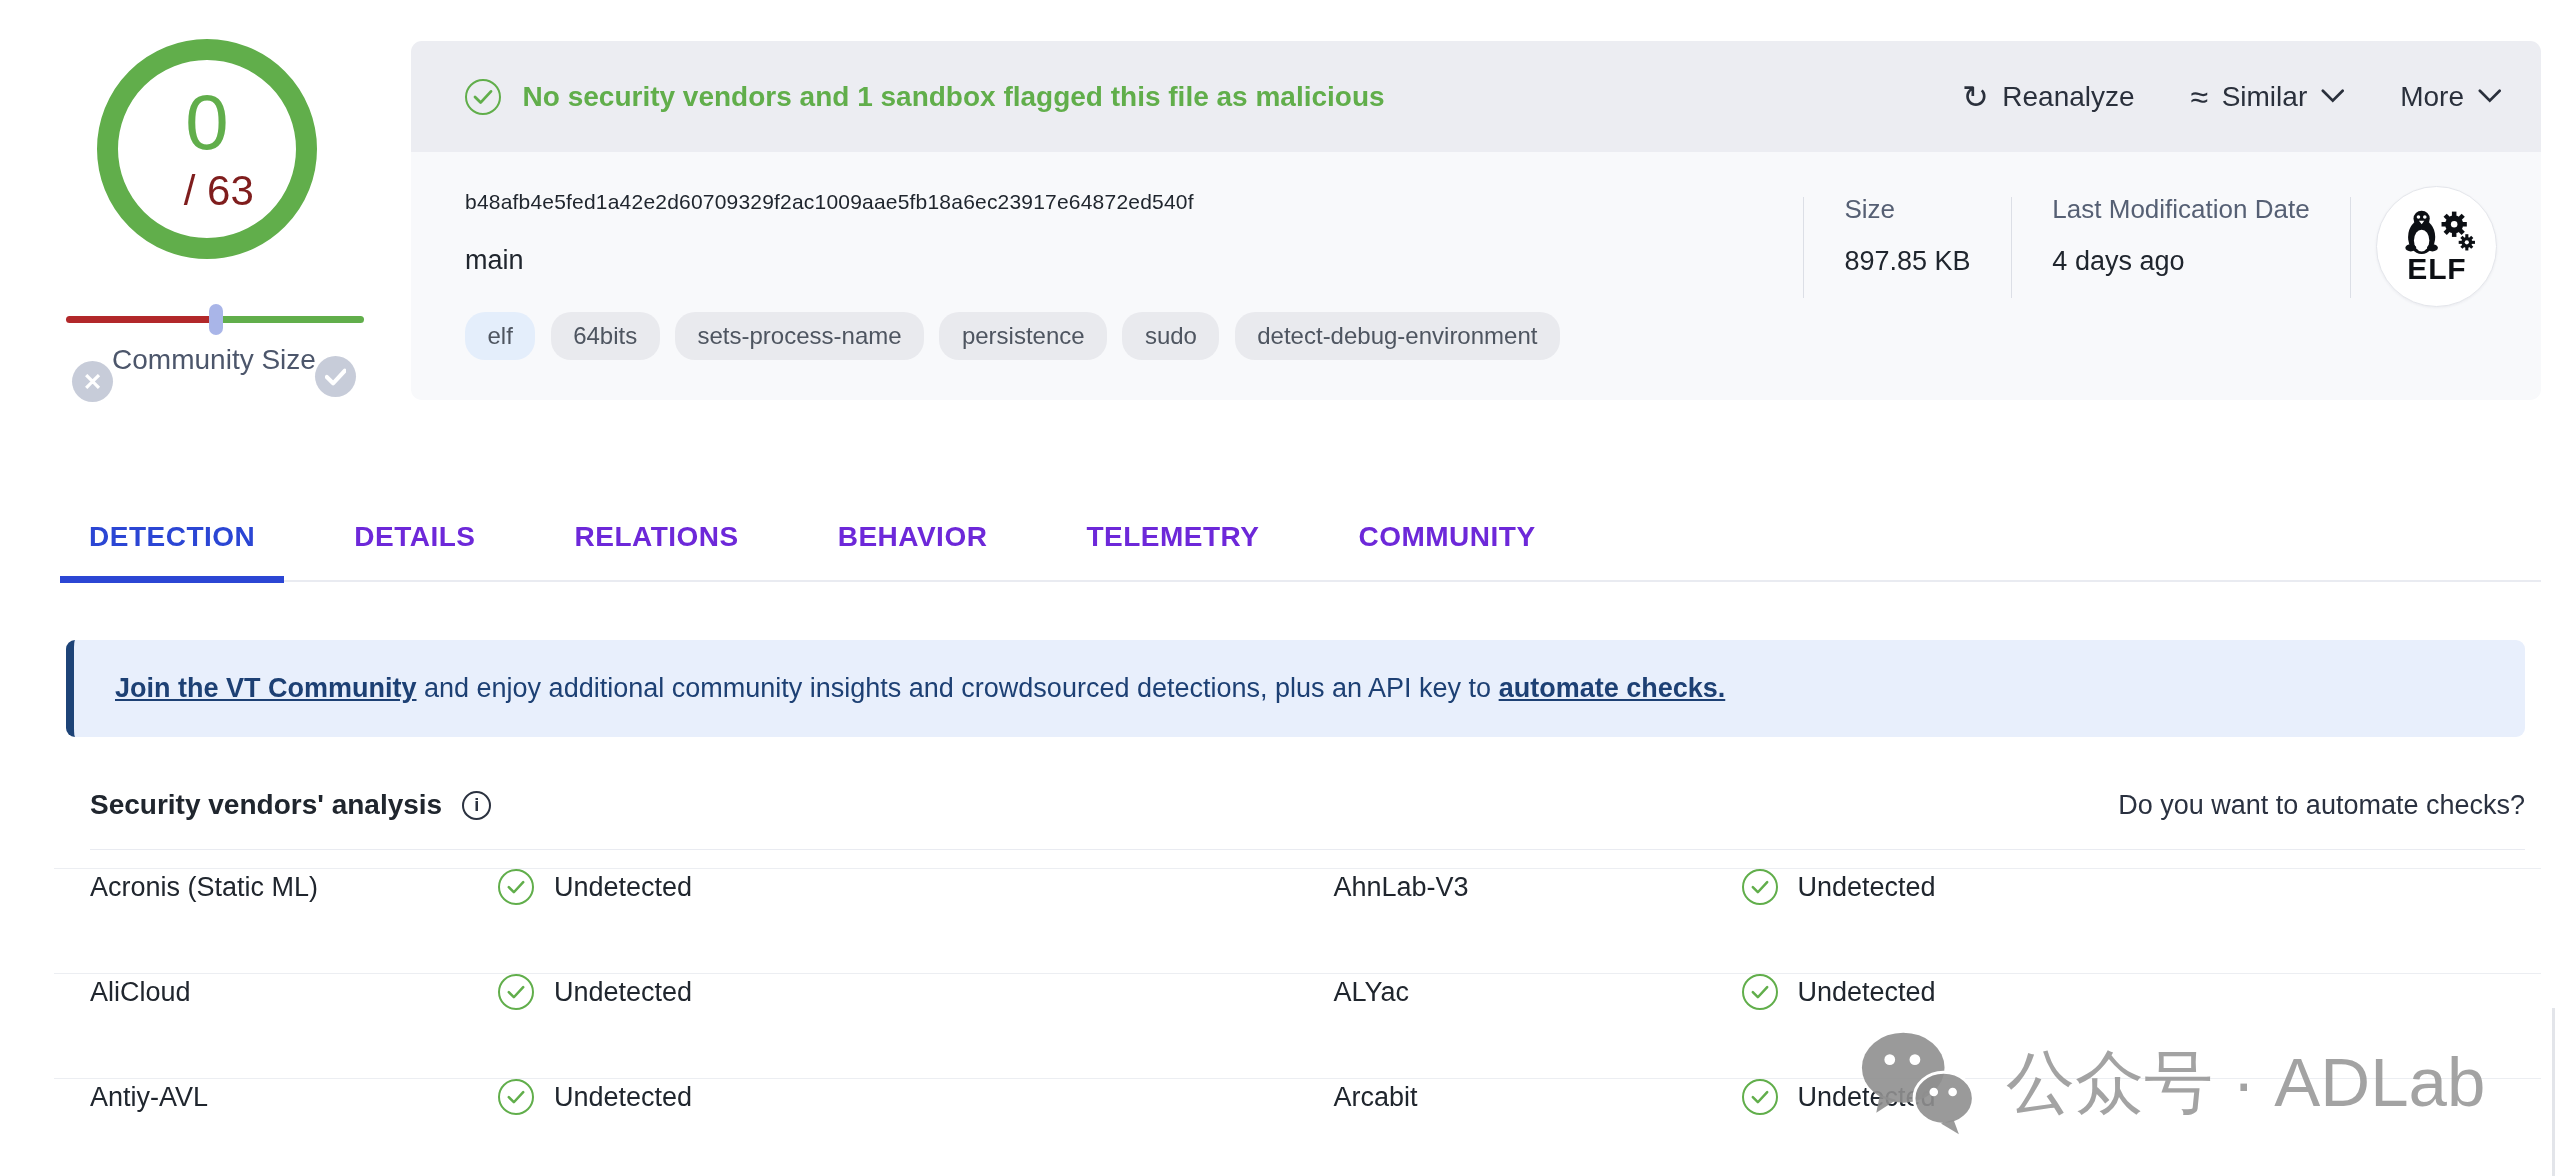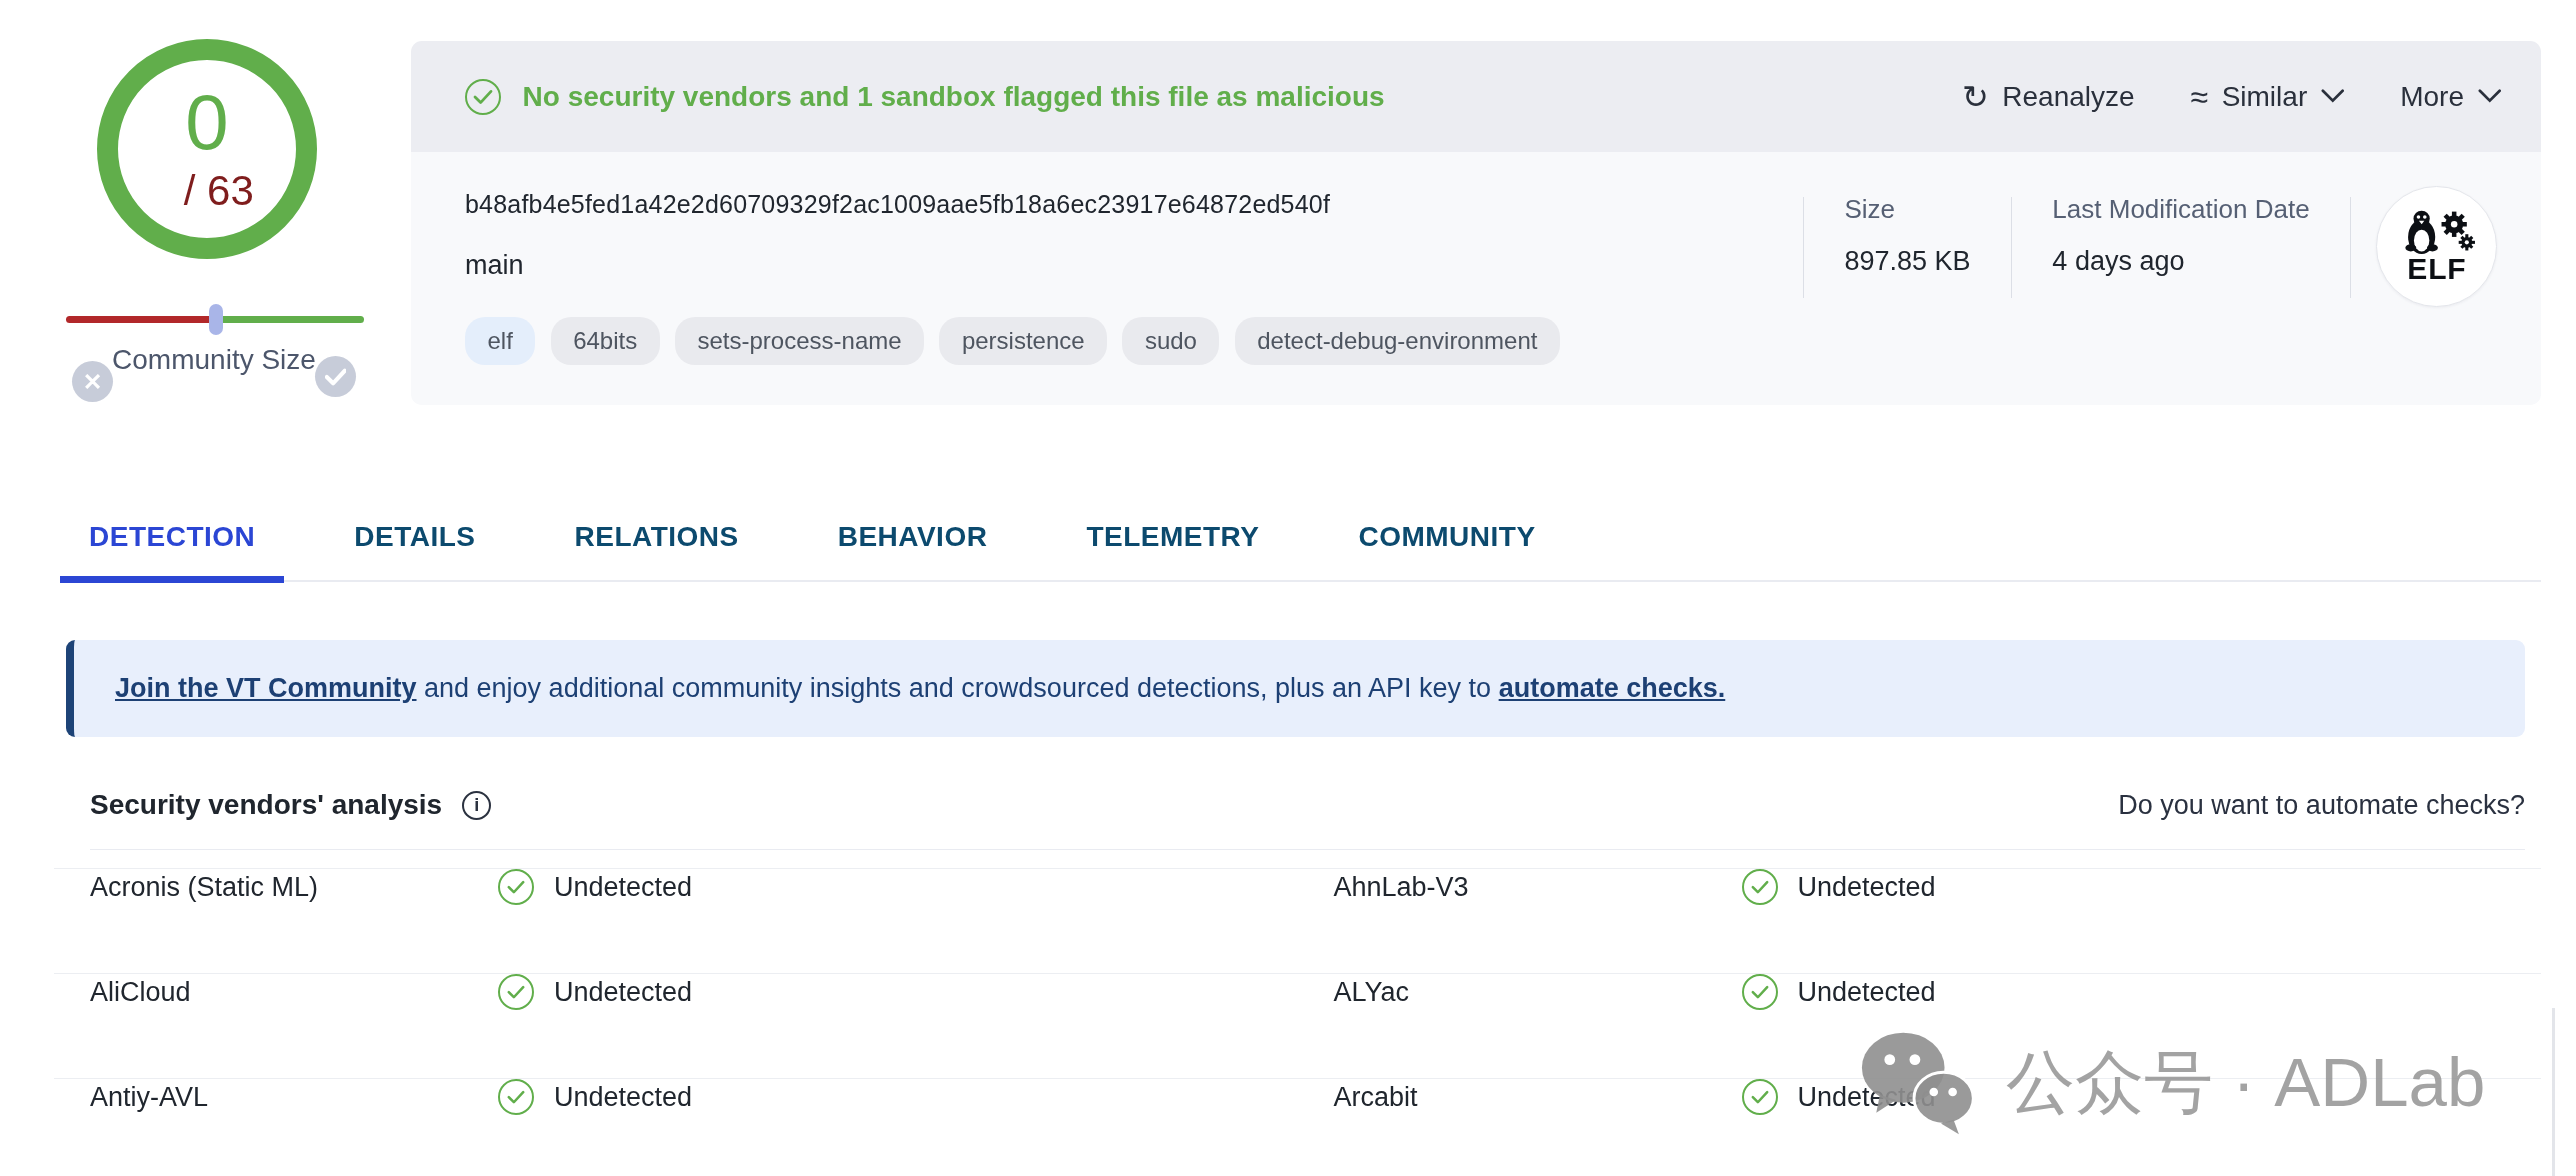--- a/index.html
+++ b/index.html
@@ -41,41 +41,41 @@
   .banner-actions { margin-left:auto; display:flex; align-items:center; gap:56px; }
   .action-btn { display:flex; align-items:center; gap:13.5px; font-size:28px; color:#2a303c; cursor:pointer; background:none; border:none; font-family:inherit; }
   .glyph-icon { font-size:32px; line-height:1; color:#2a303c; }
   .chev svg { display:block; }
 
   .header-body {
     background:#f8f9fb; border-radius:0 0 10.8px 10.8px;
     padding:38px 40px 40px 54px; display:flex; align-items:flex-start;
   }
   .file-main { flex:1 1 auto; min-width:0; }
-  .file-hash { font-size:25px; color:#20262e; letter-spacing:0.2px; white-space:nowrap; }
+  .file-hash { font-size:21px; color:#20262e; letter-spacing:0.2px; white-space:nowrap; }
   .file-name { font-size:27px; color:#20262e; margin-top:31px; }
   .file-tags { display:flex; gap:15.3px; margin-top:36px; flex-wrap:nowrap; }
   .tag { background:#e9eaee; color:#4e5560; font-size:24px; padding:10px 22.5px; border-radius:20px; white-space:nowrap; }
   .tag-blue { background:#e4eefb; }
   .file-meta { display:flex; align-items:flex-start; margin-top:3.6px; flex:0 0 auto; }
   .meta-divider { width:1.8px; height:101px; background:#dcdfe6; margin-top:3.6px; }
   .meta-block { padding:0 40px; }
   .meta-label { font-size:26px; color:#566074; }
   .meta-value { font-size:27px; color:#20262e; margin-top:21.6px; }
   .elf-badge {
     width:121px; height:121px; background:#fff; border:0.9px solid #e4e6eb; border-radius:50%;
     margin:-7.2px 3.6px 0 25px; display:flex; flex-direction:column; align-items:center; justify-content:center;
     box-shadow:0 0.9px 2.7px rgba(30,40,60,0.06);
   }
   .elf-badge-text { font-size:30px; font-weight:800; color:#0c0f14; letter-spacing:0.9px; margin-top:-3.6px; }
 
   
   .tabs { display:flex; gap:41px; margin:56px 35px 0 60px; border-bottom:2.7px solid #e9ebf1; }
   .tab { position:relative; font-size:28px; font-weight:bold; letter-spacing:0.5px;
-         color:#0c4a6e; padding:14.4px 29px 27px 29px; cursor:pointer; white-space:nowrap; }
+         color:#6d28d9; padding:14.4px 29px 27px 29px; cursor:pointer; white-space:nowrap; }
   .tab.active { color:#2b46d4; }
   .tab.active::after { content:""; position:absolute; left:0; right:0; bottom:-2.7px; height:7.2px; background:#2b46d4; }
 
   
   .join-banner {
     margin:58px 51px 0 66px; background:#e8effc; border-left:8px solid #1d4377;
     border-radius:9px; padding:33px 36px 33px 41px; font-size:27px; color:#1d4074;
   }
   .join-banner a { color:#1d4074; font-weight:bold; text-decoration:underline; cursor:pointer; }
 

